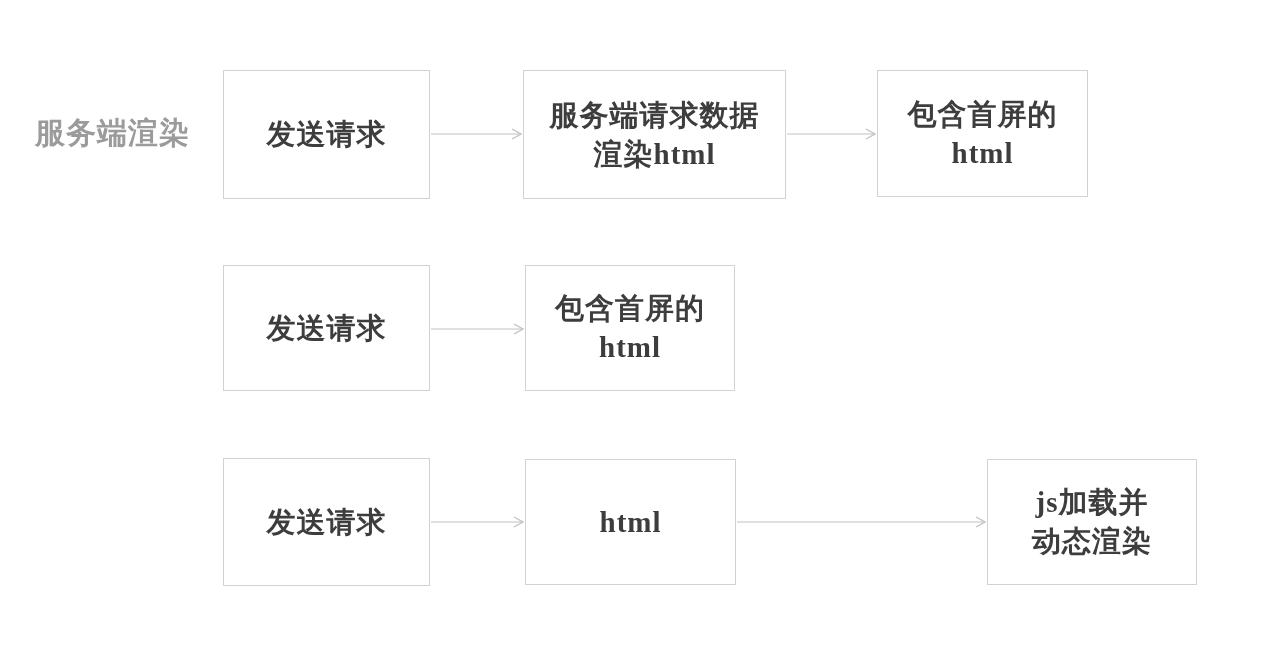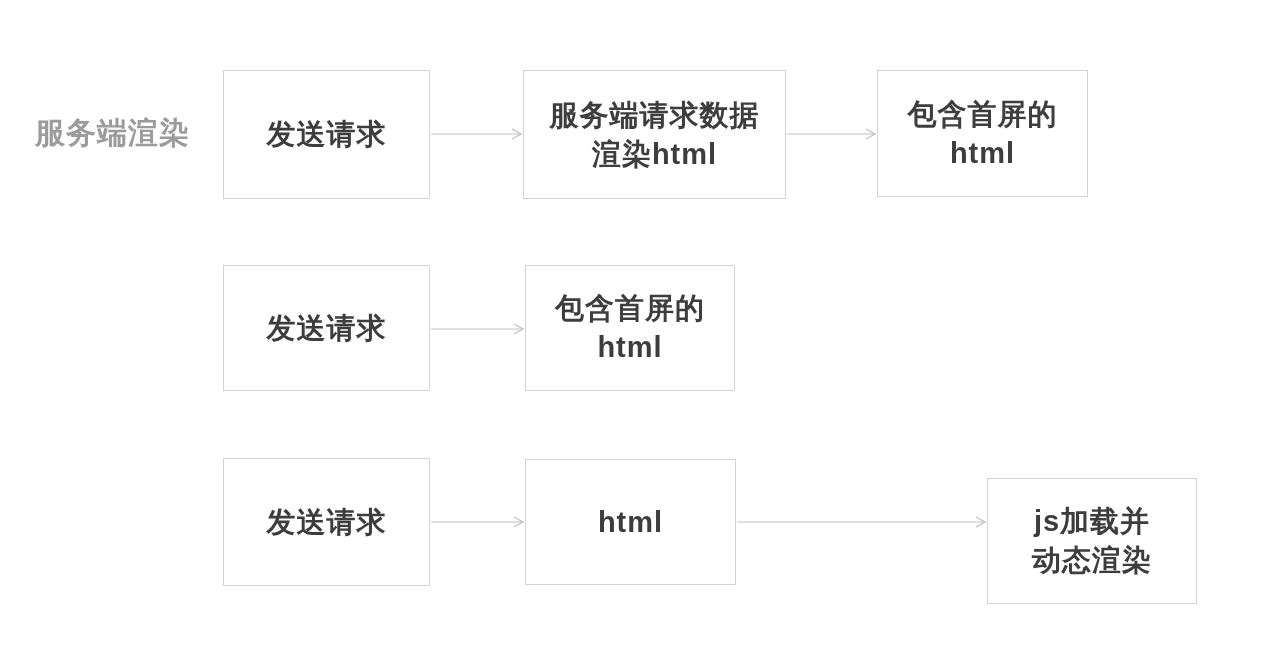--- a/index.html
+++ b/index.html
@@ -6,21 +6,21 @@
     margin: 0;
     padding: 0;
     background: #ffffff;
   }
   .canvas {
     position: relative;
     width: 1280px;
     height: 659px;
     background: #ffffff;
     overflow: hidden;
-    font-family: Liberation Sans, sans-serif;
+    font-family: Liberation Serif, serif;
   }
   .row-label {
     position: absolute;
     width: 190px;
     left: 0;
     text-align: right;
     font-size: 30px;
     font-weight: bold;
     color: #9b9b9b;
     letter-spacing: 1px;
@@ -48,21 +48,21 @@
   .box-r1-b2 { left: 523px; top: 70px;  width: 263px; height: 129px; }
   .box-r1-b3 { left: 877px; top: 70px;  width: 211px; height: 127px; }
   
   .lbl-r2 { top: 309px; }
   .box-r2-b1 { left: 223px; top: 265px; width: 207px; height: 126px; }
   .box-r2-b2 { left: 525px; top: 265px; width: 210px; height: 126px; }
   
   .lbl-r3 { top: 505px; }
   .box-r3-b1 { left: 223px; top: 458px; width: 207px; height: 128px; }
   .box-r3-b2 { left: 525px; top: 459px; width: 211px; height: 126px; }
-  .box-r3-b3 { left: 987px; top: 478px; width: 210px; height: 126px; }
+  .box-r3-b3 { left: 987px; top: 459px; width: 210px; height: 126px; }
 
   .arrow-layer {
     position: absolute;
     left: 0; top: 0;
     width: 1280px;
     height: 659px;
     pointer-events: none;
   }
 </style>
 </head>

